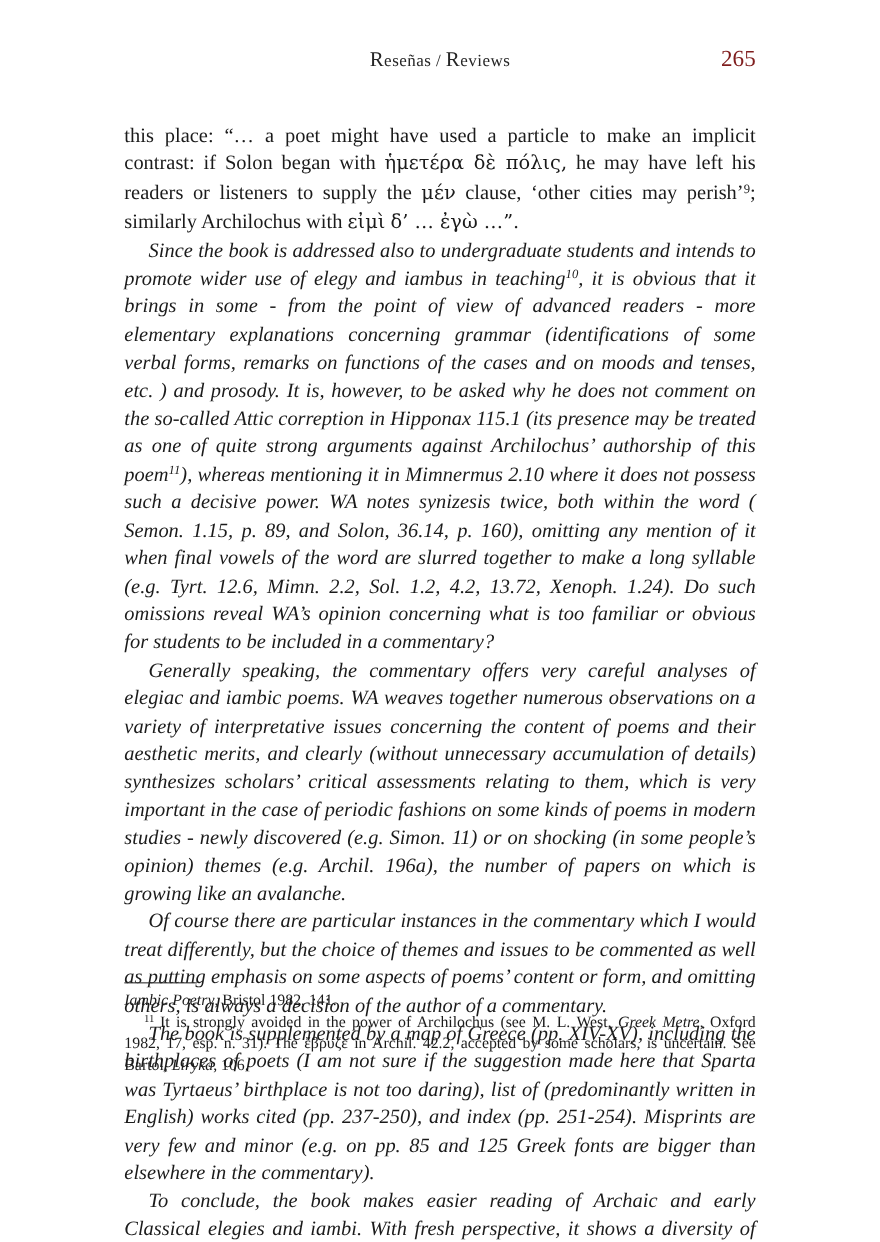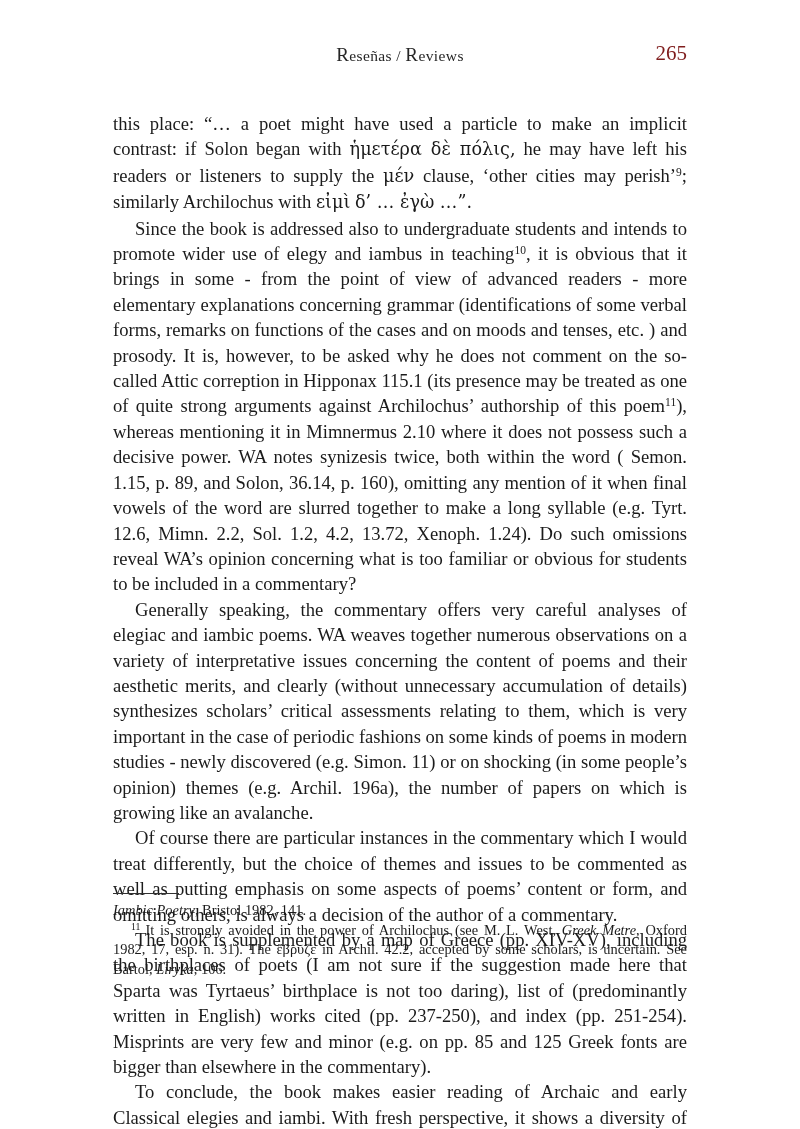--- a/index.html
+++ b/index.html
@@ -64,20 +64,21 @@
     margin: 0;
     font-size: 18.6px;
     line-height: 25.4px;
     text-align: justify;
     text-justify: inter-word;
     hyphens: manual;
     color: #1b1b1b;
   }
   p.para + p.para {
     text-indent: 22px;
+    font-style: italic;
   }
   .grk {
     font-family: "DejaVu Serif", "Liberation Serif", serif;
     font-size: 17.6px;
   }
   sup.fnref {
     font-size: 0.62em;
     vertical-align: 0.52em;
     line-height: 0;
   }

